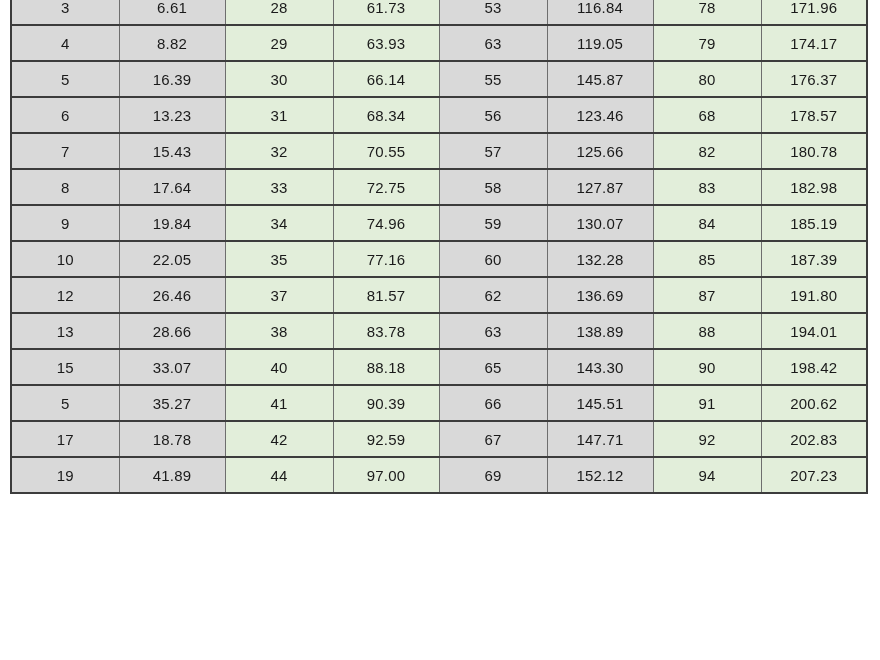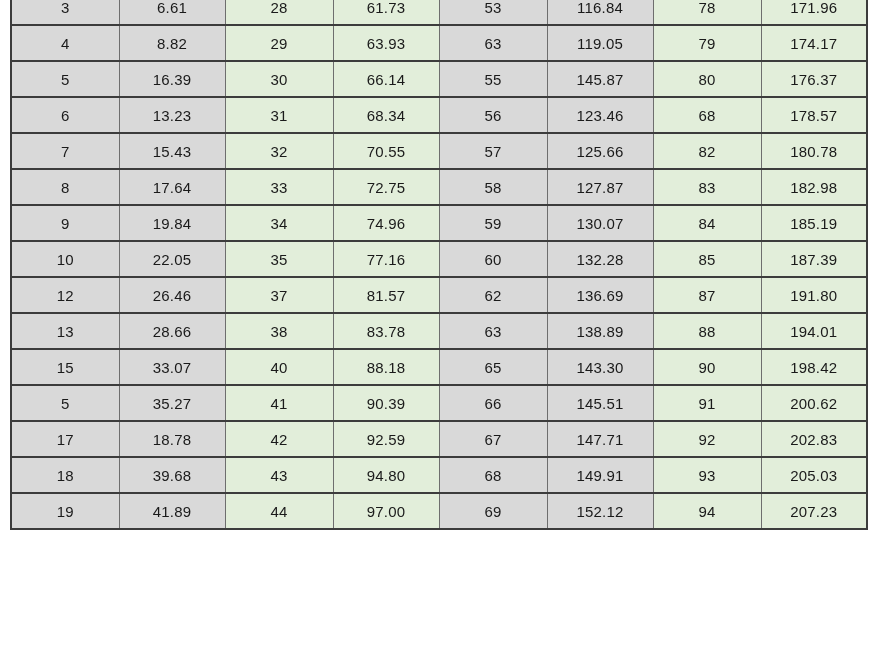--- a/index.html
+++ b/index.html
@@ -205,30 +205,20 @@
             <td class="band-gray idx">17</td>
             <td class="band-gray val">18.78</td>
             <td class="band-green idx">42</td>
             <td class="band-green val">92.59</td>
             <td class="band-gray idx">67</td>
             <td class="band-gray val">147.71</td>
             <td class="band-green idx">92</td>
             <td class="band-green val">202.83</td>
           </tr>
           <tr>
-            <td class="band-gray idx">18</td>
-            <td class="band-gray val">39.68</td>
-            <td class="band-green idx">43</td>
-            <td class="band-green val">94.80</td>
-            <td class="band-gray idx">68</td>
-            <td class="band-gray val">149.91</td>
-            <td class="band-green idx">93</td>
-            <td class="band-green val">205.03</td>
-          </tr>
-          <tr>
             <td class="band-gray idx">19</td>
             <td class="band-gray val">41.89</td>
             <td class="band-green idx">44</td>
             <td class="band-green val">97.00</td>
             <td class="band-gray idx">69</td>
             <td class="band-gray val">152.12</td>
             <td class="band-green idx">94</td>
             <td class="band-green val">207.23</td>
           </tr>
         </tbody>

